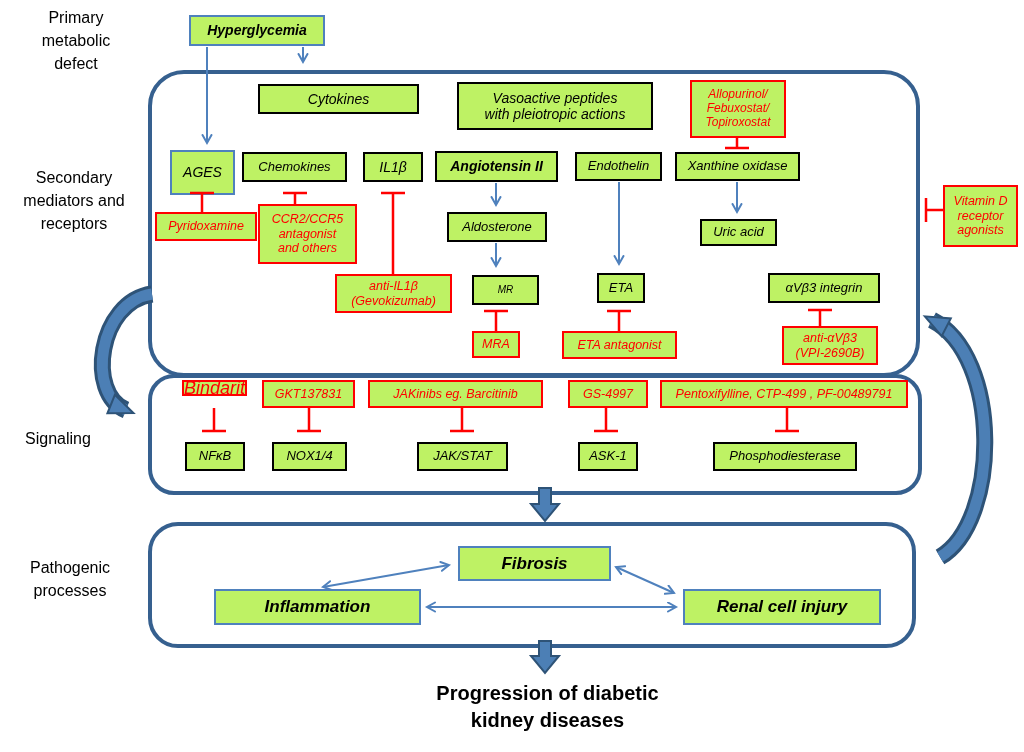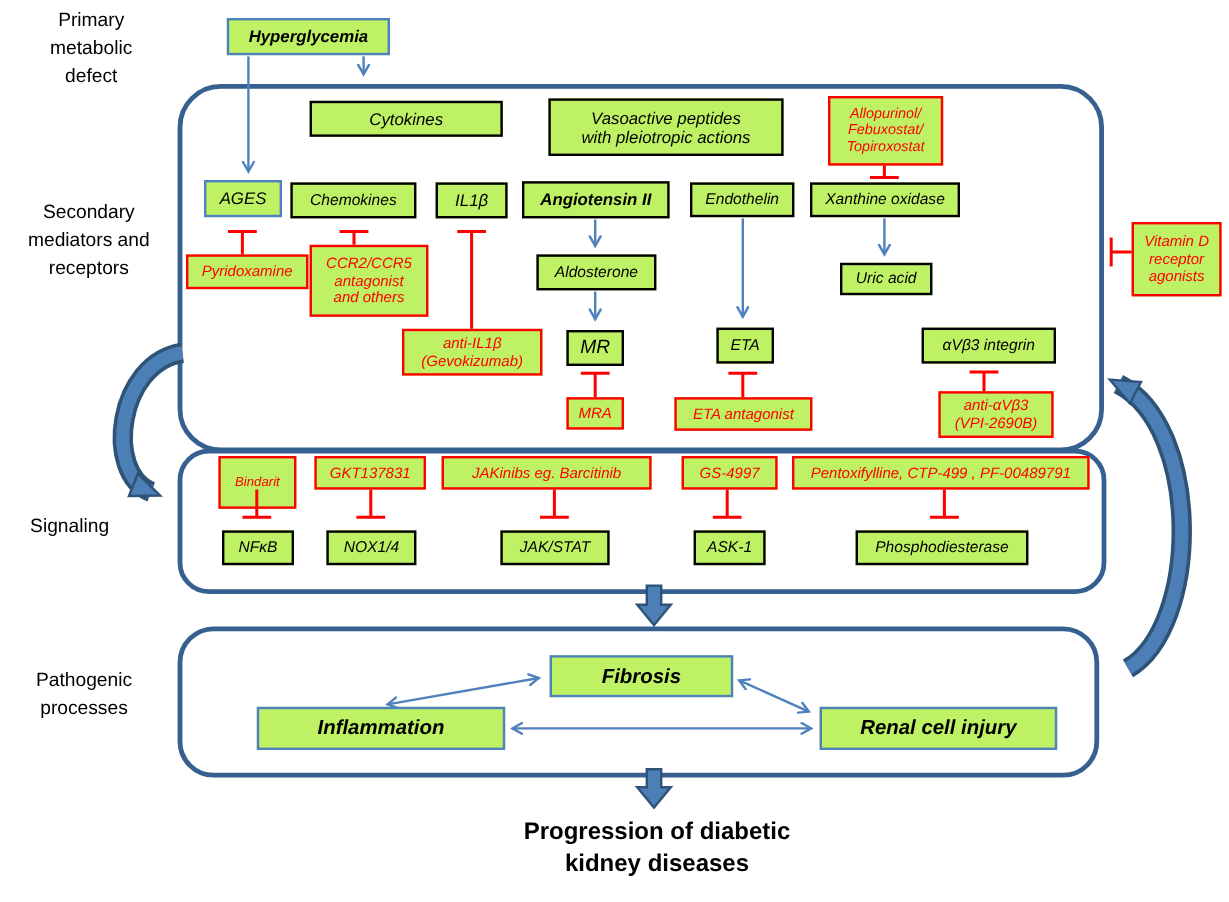--- a/index.html
+++ b/index.html
@@ -50,47 +50,47 @@
 
   <div class="box bl bold" style="left:189px;top:15px;width:136px;height:31px;font-size:14px;">Hyperglycemia</div>
 
   <div class="box bk" style="left:258px;top:84px;width:161px;height:30px;font-size:14px;">Cytokines</div>
   <div class="box bk" style="left:457px;top:82px;width:196px;height:48px;font-size:14px;">Vasoactive peptides
 with pleiotropic actions</div>
   <div class="box rd" style="left:690px;top:80px;width:96px;height:58px;font-size:12px;">Allopurinol/
 Febuxostat/
 Topiroxostat</div>
 
-  <div class="box bl" style="left:170px;top:150px;width:65px;height:31px;font-size:14px;">AGES</div>
+  <div class="box bl" style="left:170px;top:150px;width:65px;height:45px;font-size:14px;">AGES</div>
   <div class="box bk" style="left:242px;top:152px;width:105px;height:30px;">Chemokines</div>
   <div class="box bk" style="left:363px;top:152px;width:60px;height:30px;font-size:14px;">IL1β</div>
   <div class="box bk bold" style="left:435px;top:151px;width:123px;height:31px;font-size:14px;">Angiotensin II</div>
   <div class="box bk" style="left:575px;top:152px;width:87px;height:29px;">Endothelin</div>
   <div class="box bk" style="left:675px;top:152px;width:125px;height:29px;">Xanthine oxidase</div>
 
   <div class="box rd" style="left:155px;top:212px;width:102px;height:29px;font-size:12.5px;">Pyridoxamine</div>
   <div class="box rd" style="left:258px;top:204px;width:99px;height:60px;font-size:12.5px;">CCR2/CCR5
 antagonist
 and others</div>
   <div class="box rd" style="left:335px;top:274px;width:117px;height:39px;font-size:12.5px;">anti-IL1β
 (Gevokizumab)</div>
   <div class="box bk" style="left:447px;top:212px;width:100px;height:30px;">Aldosterone</div>
   <div class="box bk" style="left:700px;top:219px;width:77px;height:27px;">Uric acid</div>
-  <div class="box bk" style="left:472px;top:275px;width:48px;height:30px;font-size:16px;text-align:right;">MR</div>
+  <div class="box bk" style="left:472px;top:275px;width:67px;height:30px;font-size:10px;text-align:right;">MR</div>
   <div class="box bk" style="left:597px;top:273px;width:48px;height:30px;">ETA</div>
   <div class="box bk" style="left:768px;top:273px;width:112px;height:30px;">αVβ3 integrin</div>
   <div class="box rd" style="left:472px;top:331px;width:48px;height:27px;font-size:12.5px;">MRA</div>
   <div class="box rd" style="left:562px;top:331px;width:115px;height:28px;font-size:12.5px;">ETA antagonist</div>
   <div class="box rd" style="left:782px;top:326px;width:96px;height:39px;font-size:12.5px;">anti-αVβ3
 (VPI-2690B)</div>
   <div class="box rd" style="left:943px;top:185px;width:75px;height:62px;font-size:12.5px;">Vitamin D
 receptor
 agonists</div>
 
-  <div class="box rd" style="left:182px;top:380px;width:65px;height:44px;font-size:11px;">Bindarit</div>
+  <div class="box rd" style="left:182px;top:380px;width:65px;height:16px;font-size:18px;">Bindarit</div>
   <div class="box rd" style="left:262px;top:380px;width:93px;height:28px;font-size:12.5px;">GKT137831</div>
   <div class="box rd" style="left:368px;top:380px;width:175px;height:28px;font-size:12.5px;">JAKinibs eg. Barcitinib</div>
   <div class="box rd" style="left:568px;top:380px;width:80px;height:28px;font-size:12.5px;">GS-4997</div>
   <div class="box rd" style="left:660px;top:380px;width:248px;height:28px;font-size:12.5px;">Pentoxifylline, CTP-499 , PF-00489791</div>
 
   <div class="box bk" style="left:185px;top:442px;width:60px;height:29px;">NFκB</div>
   <div class="box bk" style="left:272px;top:442px;width:75px;height:29px;">NOX1/4</div>
   <div class="box bk" style="left:417px;top:442px;width:91px;height:29px;">JAK/STAT</div>
   <div class="box bk" style="left:578px;top:442px;width:60px;height:29px;">ASK-1</div>
   <div class="box bk" style="left:713px;top:442px;width:144px;height:29px;">Phosphodiesterase</div>

